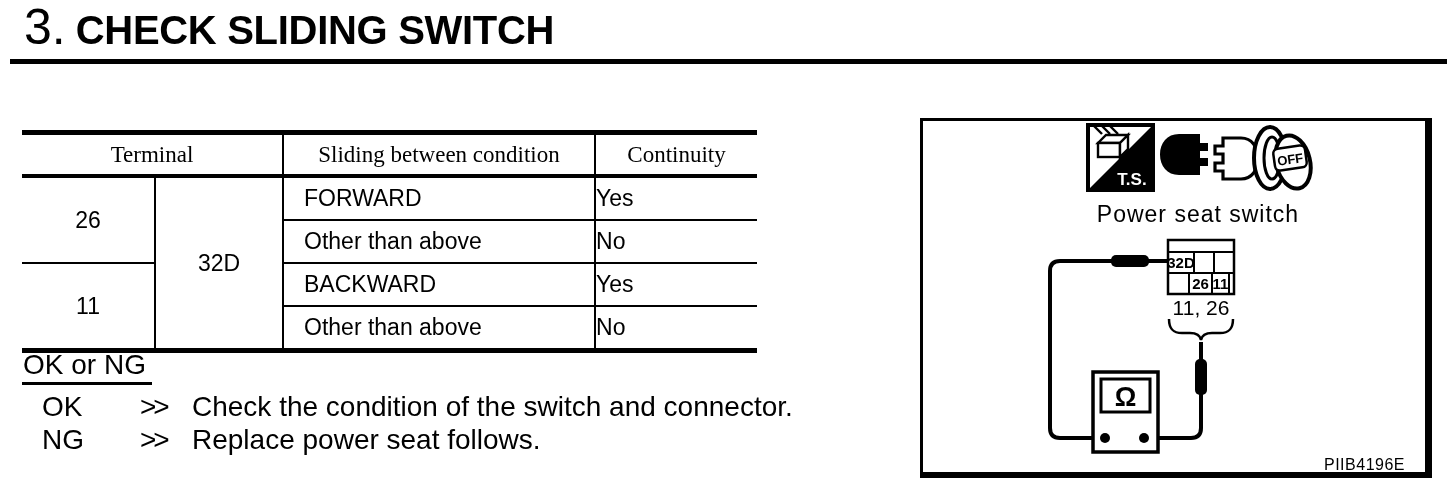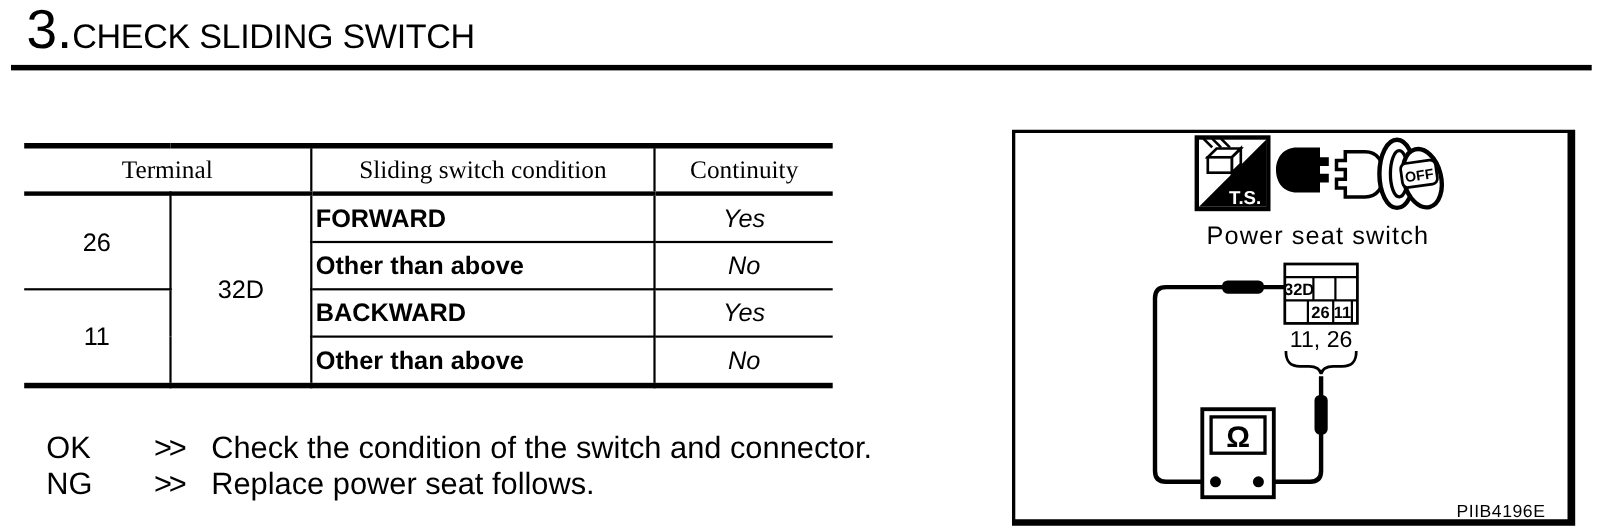--- a/index.html
+++ b/index.html
@@ -2,38 +2,38 @@
 <html><head>
 <meta charset="utf-8">
 <style>
   html,body{margin:0;padding:0;background:#ffffff;}
   body{font-family:"Liberation Sans",sans-serif;color:#000;}
   .page{position:relative;width:1456px;height:484px;background:#fff;overflow:hidden;}
 
   
   .hdr{position:absolute;left:24px;top:2px;display:flex;align-items:baseline;}
   .step{font-size:50px;line-height:1.0;font-weight:400;}
-  .title{font-size:31px;font-weight:400;margin-left:0;letter-spacing:-0.3px;}
+  .title{font-size:40px;font-weight:700;margin-left:10px;letter-spacing:-0.3px;}
   .rule{position:absolute;left:10px;top:59px;width:1437px;height:5px;background:#000;}
 
   .intro{position:absolute;left:22px;top:76px;font-size:28px;}
 
   
   .tablewrap{position:absolute;left:22px;top:130px;}
   table.cont-table{border-collapse:collapse;table-layout:fixed;width:735px;
     border-top:5px solid #000;border-bottom:5px solid #000;font-size:23px;}
   .cont-table th{font-weight:400;border-bottom:4px solid #000;height:39px;padding:0;font-family:Liberation Serif, serif;}
   .cont-table th.h-terminal{border-right:2px solid #000;}
   .cont-table th.h-cond{border-right:2px solid #000;}
   .cont-table td{height:41px;padding:0;}
   .cont-table td.pin{text-align:center;border-right:2px solid #000;}
   .cont-table td.pin-top{border-bottom:2px solid #000;}
   .cont-table td.conn{text-align:center;border-right:2px solid #000;}
-  .cont-table td.cond{padding-left:3px;border-right:2px solid #000;border-bottom:2px solid #000;font-weight:bold;}
-  .cont-table td.contin{text-align:center;border-bottom:2px solid #000;font-style:italic;}
+  .cont-table td.cond{padding-left:20px;border-right:2px solid #000;border-bottom:2px solid #000;}
+  .cont-table td.contin{text-align:left;border-bottom:2px solid #000;}
   .cont-table tr.last td.cond,.cont-table tr.last td.contin{border-bottom:none;}
 
   
   .okng{position:absolute;left:22px;top:349px;font-size:28px;border-bottom:3px solid #000;
     padding:0 6px 1px 1px;display:inline-block;}
   .results{position:absolute;left:42px;top:390px;font-size:28px;}
   .result-line{display:flex;line-height:33px;}
   .result-label{width:98px;}
   .result-prompt{width:52px;letter-spacing:-3px;}
 
@@ -58,21 +58,21 @@
     <table class="cont-table">
       <colgroup>
         <col style="width:133px">
           <col style="width:128px">
           <col style="width:312px">
           <col style="width:162px">
       </colgroup>
       <tbody>
           <tr>
         <th colspan="2" class="h-terminal">Terminal</th>
-        <th class="h-cond">Sliding switch condition</th>
+        <th class="h-cond">Sliding between condition</th>
         <th>Continuity</th>
       </tr>
       <tr>
         <td rowspan="2" class="pin pin-top">26</td>
         <td rowspan="4" class="conn">32D</td>
         <td class="cond">FORWARD</td>
         <td class="contin">Yes</td>
       </tr>
       <tr>
         <td class="cond">Other than above</td>
@@ -84,20 +84,21 @@
         <td class="contin">Yes</td>
       </tr>
       <tr class="last">
         <td class="cond">Other than above</td>
         <td class="contin">No</td>
       </tr>
     </tbody>
       </table>
   </div>
 
+  <div class="okng">OK or NG</div>
   <div class="results">
     <div class="result-line">
       <span class="result-label">OK</span>
       <span class="result-prompt">&gt;&gt;</span>
       <span class="result-text">Check the condition of the switch and connector.</span>
     </div>
     <div class="result-line">
       <span class="result-label">NG</span>
       <span class="result-prompt">&gt;&gt;</span>
       <span class="result-text">Replace power seat follows.</span>

